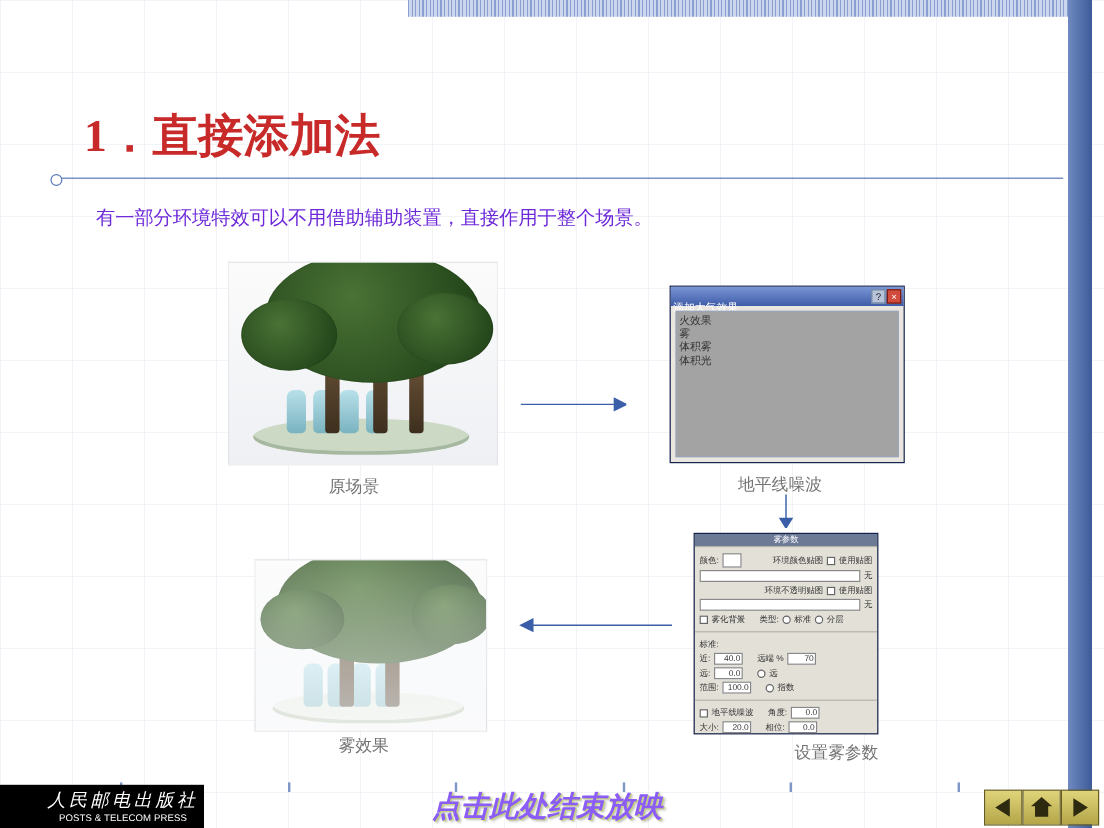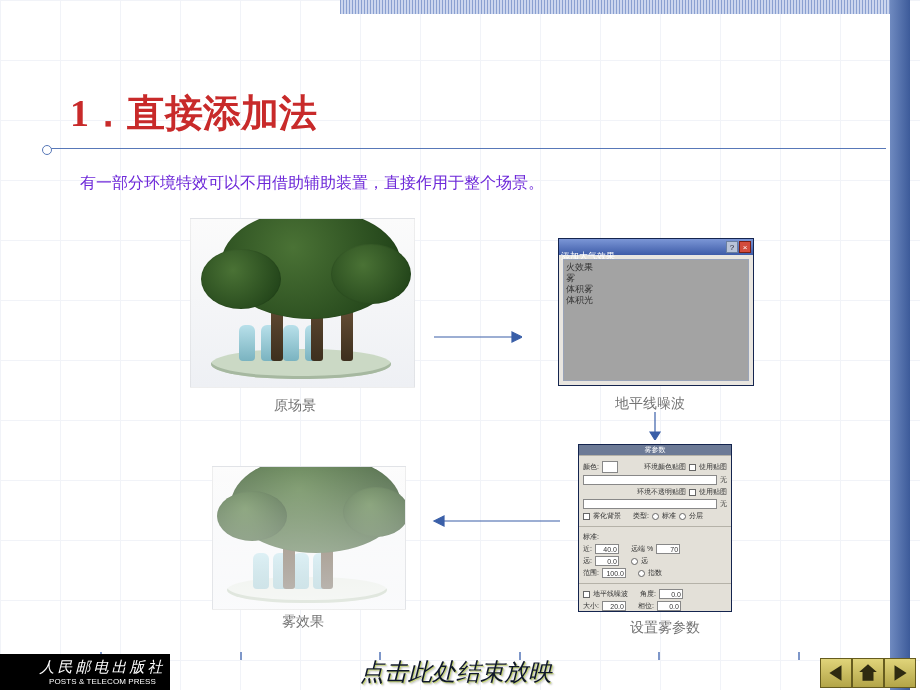--- a/index.html
+++ b/index.html
@@ -161,22 +161,22 @@
     }
     .pub-logo{
       position:absolute;left:0;bottom:0;width:170px;height:36px;
       background:#000;color:#fff;font-family:"SimHei",sans-serif;
       display:flex;flex-direction:column;align-items:center;justify-content:center;padding-left:35px;
     }
     .pub-logo .cn{font-size:15px;letter-spacing:3px;font-style:italic;}
     .pub-logo .en{font-size:8px;letter-spacing:0.1px;}
     .end-text{
       position:absolute;left:360px;bottom:2px;
-      font-size:24px;font-style:italic;font-weight:normal;
-      color:#0f172a;
+      font-size:24px;font-style:italic;font-weight:bold;
+      color:#8b5cf6;
       text-shadow:1px 1px 0 #c5d37a, 2px 2px 2px rgba(0,0,0,0.25);
       font-family:"KaiTi","STKaiti",serif;
     }
     .footer-ticks{
       position:absolute;left:100px;right:120px;bottom:32px;height:6px;
       display:flex;justify-content:space-between;
     }
     .footer-ticks span{
       width:2px;height:8px;background:#7e97c9;display:block;
     }
@@ -320,21 +320,21 @@
     </div>
     <div class="row">
       <span>大小:</span>
       <span class="sp">20.0</span>
       <span style="width:6px"></span>
       <span>相位:</span>
       <span class="sp">0.0</span>
     </div>
   </div>
 </div>
-<div class="cap" style="left:610px;top:619px;width:110px">设置雾参数</div>
+<div class="cap" style="left:642px;top:619px;width:110px">设置雾参数</div>
 
 <svg class="arrow" style="left:432px;top:330px;width:90px;height:14px">
   <line x1="2" y1="7" x2="80" y2="7"></line>
     <polygon points="80,2 90,7 80,12"></polygon>
 </svg>
 <svg class="arrow" style="left:648px;top:410px;width:14px;height:30px">
   <line x1="7" y1="2" x2="7" y2="22"></line>
     <polygon points="2,22 7,30 12,22"></polygon>
 </svg>
 <svg class="arrow" style="left:432px;top:514px;width:130px;height:14px">

